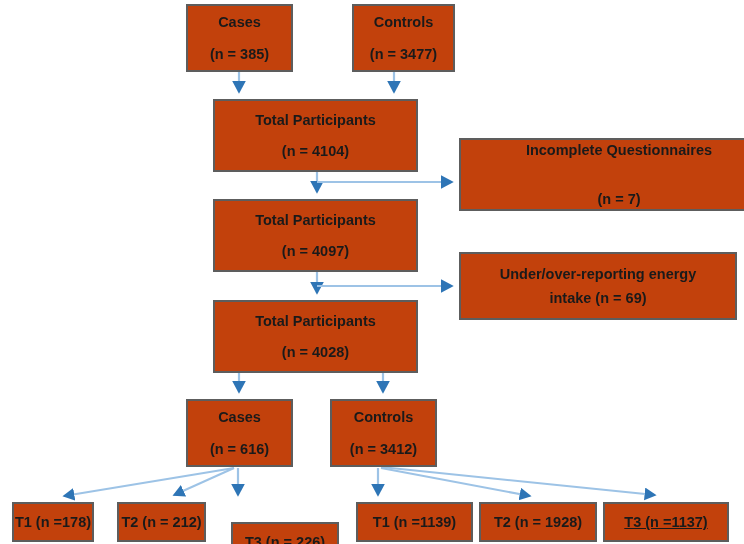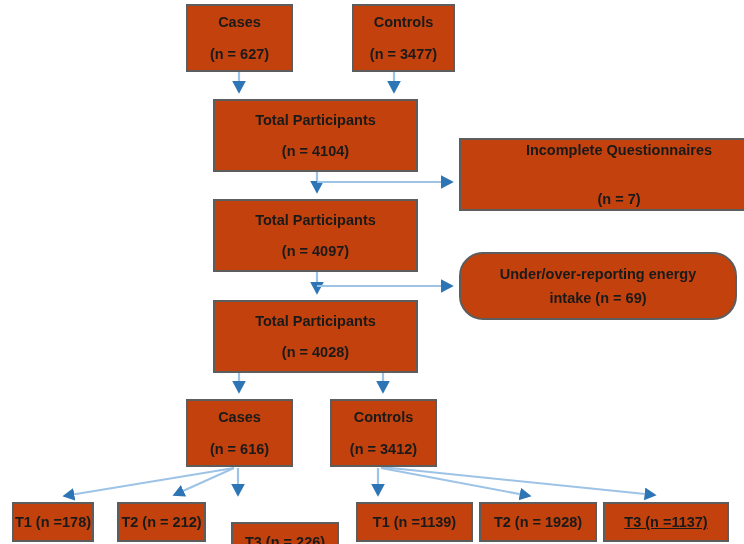--- a/index.html
+++ b/index.html
@@ -107,21 +107,21 @@
     <g>
       <line x1="381" y1="468" x2="530" y2="496" stroke="#9dc3e6" stroke-width="2" marker-end="url(#ah)"></line>
     </g>
     <g>
       <line x1="381" y1="467" x2="655" y2="495" stroke="#9dc3e6" stroke-width="2" marker-end="url(#ah)"></line>
     </g>
   </svg>
 
   <div class="node" style="left:186px; top:4px; width:107px; height:68px;">
     <span class="line1">Cases</span>
-    <span class="line2">(n = 627)</span>
+    <span class="line2">(n = 385)</span>
   </div>
 
   <div class="node" style="left:352px; top:4px; width:103px; height:68px;">
     <span class="line1">Controls</span>
     <span class="line2">(n = 3477)</span>
   </div>
 
   <div class="node" style="left:213px; top:99px; width:205px; height:73px;">
     <span class="line1">Total Participants</span>
     <span class="line2">(n = 4104)</span>
@@ -130,21 +130,21 @@
   <div class="node" style="left:459px; top:138px; width:320px; height:73px;gap:17px;">
     <span class="line1">Incomplete Questionnaires</span>
     <span class="line2">(n = 7)</span>
   </div>
 
   <div class="node" style="left:213px; top:199px; width:205px; height:73px;">
     <span class="line1">Total Participants</span>
     <span class="line2">(n = 4097)</span>
   </div>
 
-  <div class="node two-row-tight" style="left:459px; top:252px; width:278px; height:68px;border-radius:24px;">
+  <div class="node two-row-tight" style="left:459px; top:252px; width:278px; height:68px;">
     <span class="line1">Under/over-reporting energy</span>
     <span class="line2">intake (n = 69)</span>
   </div>
 
   <div class="node" style="left:213px; top:300px; width:205px; height:73px;">
     <span class="line1">Total Participants</span>
     <span class="line2">(n = 4028)</span>
   </div>
 
   <div class="node" style="left:186px; top:399px; width:107px; height:68px;">

